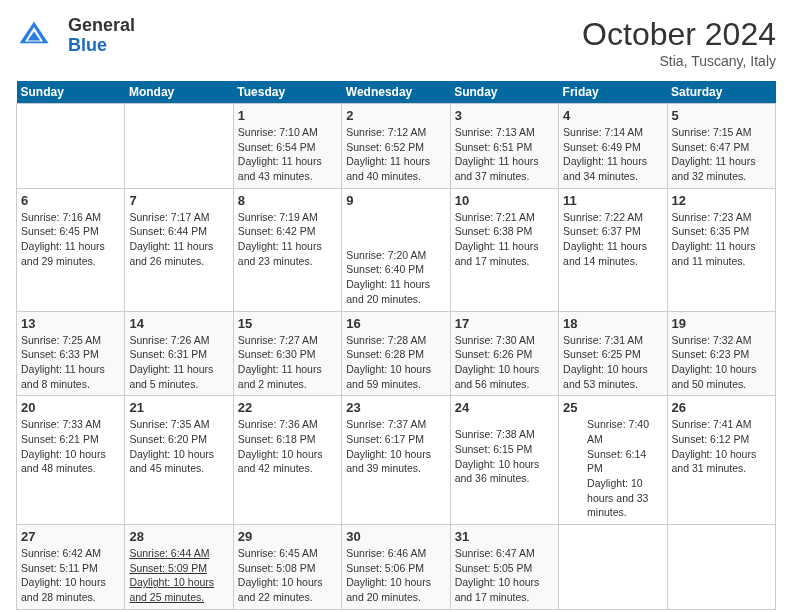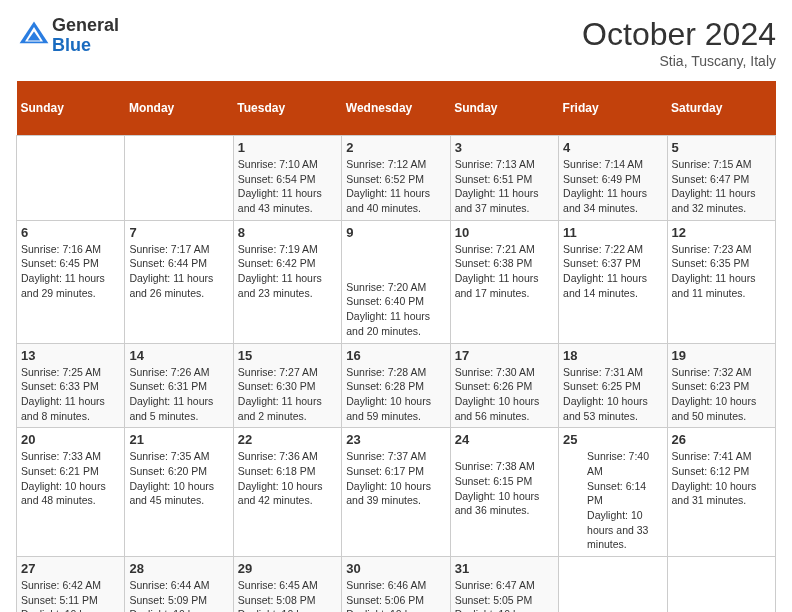--- a/index.html
+++ b/index.html
@@ -12,21 +12,21 @@
     }
     .header {
       display: flex;
       justify-content: space-between;
       align-items: flex-start;
       margin-bottom: 12px;
     }
     .logo {
       display: flex;
       align-items: center;
-      gap: 0;
+      gap: 16px;
     }
     .logo-text {
       font-size: 18px;
       font-weight: bold;
       color: #333;
       line-height: 1.1;
     }
     .logo-blue { color: #1a6bbf; }
     .logo-icon {
       width: 36px;
@@ -43,23 +43,23 @@
     .subtitle {
       font-size: 14px;
       color: #555;
     }
     table {
       width: 100%;
       border-collapse: collapse;
       font-size: 11px;
     }
     thead tr th {
-      background-color: #c2410c;
+      background-color: #0369a1;
       color: #fff;
-      padding: 20px 4px;
+      padding: 4px 4px;
       text-align: left;
       font-size: 12px;
       font-weight: bold;
     }
     tbody tr td {
       border: 1px solid #ccc;
       vertical-align: top;
       padding: 4px;
       width: 107px;
       min-height: 80px;
@@ -289,21 +289,21 @@
       </tr>
       <tr>
         <td>
           <span class="day-num">27</span>
           <div class="cell-content" style="white-space: pre-line;">Sunrise: 6:42 AM
 Sunset: 5:11 PM
 Daylight: 10 hours and 28 minutes.</div>
         </td>
         <td>
           <span class="day-num">28</span>
-          <div class="cell-content" style="white-space: pre-line;">Sunrise: 6:44 AM
+          <div class="cell-content" style="white-space: pre-line; text-decoration: underline;">Sunrise: 6:44 AM
 Sunset: 5:09 PM
 Daylight: 10 hours and 25 minutes.</div>
         </td>
         <td>
           <span class="day-num">29</span>
           <div class="cell-content" style="white-space: pre-line;">Sunrise: 6:45 AM
 Sunset: 5:08 PM
 Daylight: 10 hours and 22 minutes.</div>
         </td>
         <td>

